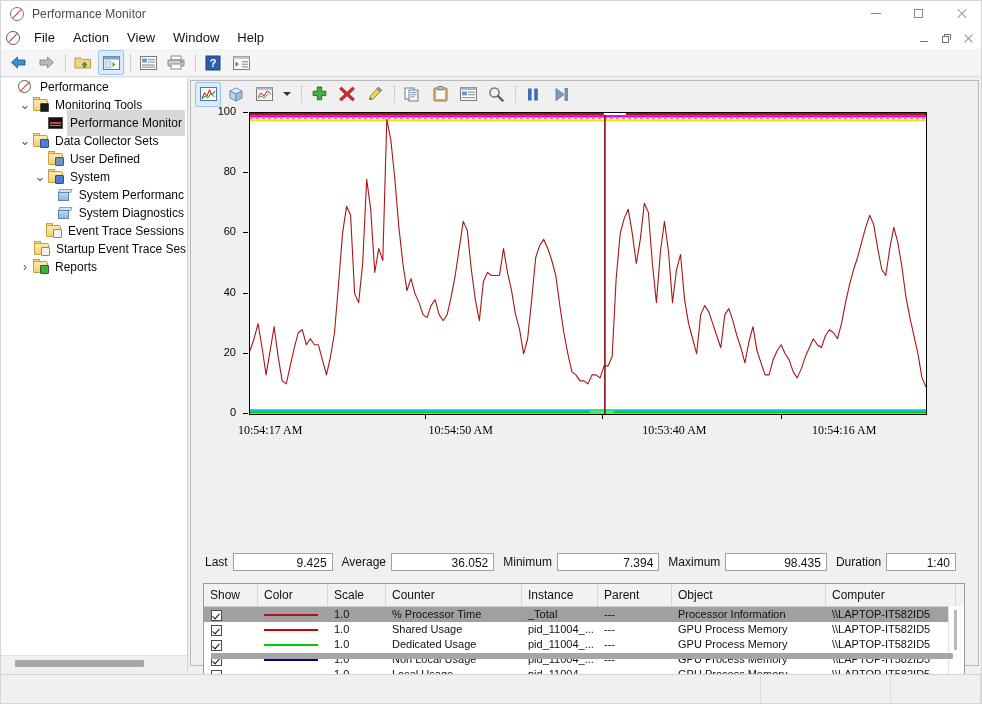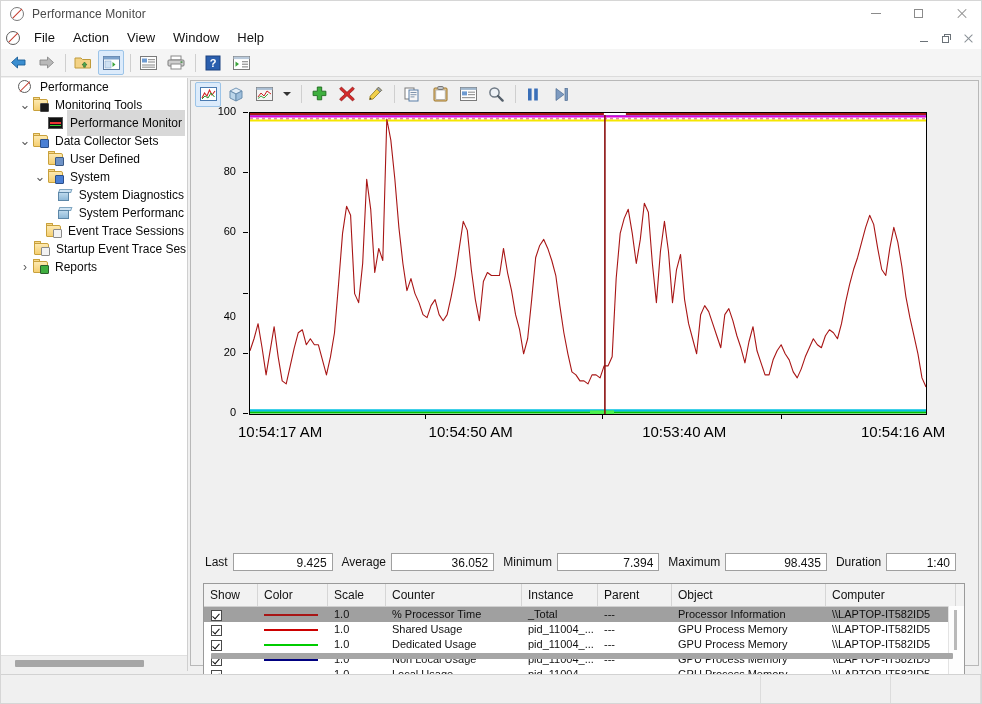--- a/index.html
+++ b/index.html
@@ -249,21 +249,21 @@
     position:absolute; left:55px; top:3px; width:678px; height:303px;
     background:#ffffff; border:1px solid #000; box-sizing:border-box;
   }
   .ytick {
     position:absolute; right:0; width:42px; text-align:right;
     font-size:11px; color:#000;
   }
   .ytickmark {
     position:absolute; left:49px; width:5px; height:1px; background:#000;
   }
-  .xlabel { position:absolute; font-size:15px; color:#000; white-space:nowrap; }
+  .xlabel { position:absolute; font-size:12px; color:#000; white-space:nowrap;font-family:Liberation Serif, serif; }
   .xtickmark { position:absolute; width:1px; height:4px; background:#000; }
 
   
   .stats {
     position:absolute; left:14px; top:470px; width:760px; height:22px;
     display:flex; align-items:center; font-size:12px;
   }
   .stat-label { margin-right:5px; color:#111; }
   .stat-box {
     height:18px; line-height:18px; background:#ffffff;
@@ -514,31 +514,31 @@
           <span class="tree-label">System</span>
         </div>
         <div class="tree-row" style="padding-left: 47px;">
           <span class="chev empty" style="font-size:12px;"></span>
           <span class="tree-icon">
             <span class="ic-cube">
               <span class="top"></span>
               <span class="body"></span>
             </span>
           </span>
-          <span class="tree-label">System Diagnostics</span>
+          <span class="tree-label">System Performanc</span>
         </div>
         <div class="tree-row" style="padding-left: 47px;">
           <span class="chev empty" style="font-size:12px;"></span>
           <span class="tree-icon">
             <span class="ic-cube">
               <span class="top"></span>
               <span class="body"></span>
             </span>
           </span>
-          <span class="tree-label">System Performanc</span>
+          <span class="tree-label">System Diagnostics</span>
         </div>
         <div class="tree-row" style="padding-left: 32px; text-align: right;">
           <span class="chev empty" style="font-size:12px;"></span>
           <span class="tree-icon">
             <span class="ic-folder">
               <span class="tab"></span>
               <span class="back"></span>
               <span class="badge clip"></span>
             </span>
           </span>
@@ -668,21 +668,21 @@
           </svg>
         </div>
       </div>
 
       <div class="chart-area">
         <div id="yticks">
             <div class="ytick" style="left: 0px; top: 297px;">0</div>
             <div class="ytickmark" style="top: 304px;"></div>
             <div class="ytick" style="left: 0px; top: 236.8px;">20</div>
             <div class="ytickmark" style="top: 243.8px;"></div>
-            <div class="ytick" style="left: 0px; top: 176.6px; margin-top: 24px;">40</div>
+            <div class="ytick" style="left: 0px; top: 176.6px;">40</div>
             <div class="ytickmark" style="top: 183.6px;"></div>
             <div class="ytick" style="left: 0px; top: 116.4px;">60</div>
             <div class="ytickmark" style="top: 123.4px;"></div>
             <div class="ytick" style="left: 0px; top: 56.2px;">80</div>
             <div class="ytickmark" style="top: 63.2px;"></div>
             <div class="ytick" style="left: 0px; top: -4px;">100</div>
             <div class="ytickmark" style="top: 3px;"></div>
           </div>
         <div class="plot">
           <svg id="plot-svg" width="676" height="301" viewBox="0 0 676 301" preserveAspectRatio="none">
@@ -696,21 +696,21 @@
               <line x1="340" y1="299.4" x2="364" y2="299.4" stroke="#4cf04c" stroke-width="4"></line>
               <path d="M0.00 237.79 L4.02 225.75 L8.05 210.70 L12.07 234.78 L16.10 261.87 L20.12 237.79 L24.14 213.71 L28.17 243.81 L32.19 267.89 L36.21 270.90 L40.24 252.84 L44.26 234.78 L48.29 219.73 L52.31 216.72 L56.33 231.77 L60.36 225.75 L64.38 231.77 L68.40 231.77 L72.43 246.82 L76.45 261.87 L80.48 243.81 L84.50 219.73 L88.52 171.57 L92.55 120.40 L96.57 93.31 L100.60 102.34 L104.62 180.60 L108.64 189.63 L112.67 150.50 L116.69 66.22 L120.71 96.32 L124.74 159.53 L128.76 135.45 L132.79 147.49 L136.81 6.02 L140.83 27.09 L144.86 66.22 L148.88 114.38 L152.90 150.50 L156.93 177.59 L160.95 165.55 L164.98 180.60 L169.00 189.63 L173.02 201.67 L177.05 204.68 L181.07 192.64 L185.10 186.62 L189.12 201.67 L193.14 207.69 L197.17 201.67 L201.19 183.61 L205.21 162.54 L209.24 135.45 L213.26 108.36 L217.29 117.39 L221.31 156.52 L225.33 186.62 L229.36 207.69 L233.38 168.56 L237.40 159.53 L241.43 162.54 L245.45 162.54 L249.48 162.54 L253.50 135.45 L257.52 159.53 L261.55 177.59 L265.57 201.67 L269.60 216.72 L273.62 240.80 L277.64 225.75 L281.67 186.62 L285.69 144.48 L289.71 132.44 L293.74 126.42 L297.76 135.45 L301.79 147.49 L305.81 162.54 L309.83 192.64 L313.86 219.73 L317.88 240.80 L321.90 258.86 L325.93 261.87 L329.95 267.89 L333.98 267.89 L338.00 270.90 L342.02 261.87 L346.05 261.87 L350.07 264.88 L354.10 252.84 L358.12 252.84 L362.14 243.81 L366.17 165.55 L370.19 120.40 L374.21 105.35 L378.24 96.32 L382.26 120.40 L386.29 150.50 L390.31 126.42 L394.33 90.30 L398.36 99.33 L402.38 150.50 L406.40 189.63 L410.43 138.46 L414.45 108.36 L418.48 138.46 L422.50 189.63 L426.52 156.52 L430.55 141.47 L434.57 186.62 L438.60 210.70 L442.62 225.75 L446.64 240.80 L450.67 201.67 L454.69 192.64 L458.71 198.66 L462.74 210.70 L466.76 222.74 L470.79 234.78 L474.81 201.67 L478.83 195.65 L482.86 207.69 L486.88 222.74 L490.90 234.78 L494.93 249.83 L498.95 228.76 L502.98 213.71 L507.00 237.79 L511.02 249.83 L515.05 261.87 L519.07 261.87 L523.10 246.82 L527.12 237.79 L531.14 231.77 L535.17 240.80 L539.19 246.82 L543.21 258.86 L547.24 264.88 L551.26 255.85 L555.29 243.81 L559.31 234.78 L563.33 225.75 L567.36 231.77 L571.38 234.78 L575.40 222.74 L579.43 216.72 L583.45 219.73 L587.48 225.75 L591.50 210.70 L595.52 189.63 L599.55 171.57 L603.57 156.52 L607.60 144.48 L611.62 129.43 L615.64 114.38 L619.67 102.34 L623.69 111.37 L627.71 135.45 L631.74 156.52 L635.76 162.54 L639.79 135.45 L643.81 114.38 L647.83 129.43 L651.86 153.51 L655.88 183.61 L659.90 204.68 L663.93 222.74 L667.95 240.80 L671.98 264.88 L676.00 273.91 " fill="none" stroke="#a81616" stroke-width="1.1" stroke-linejoin="round"></path>
               <line x1="354.90000000000003" y1="0" x2="354.90000000000003" y2="301" stroke="#8a0f0f" stroke-width="1.6"></line>
               <rect x="353.90000000000003" y="0" width="22" height="2" fill="#ffffff"></rect>
             </svg>
         </div>
         <div id="xlabels">
             <div class="xlabel" style="top: 314px; left: 44px;">10:54:17 AM</div>
             <div class="xlabel" style="top: 314px; left: 234.57px;">10:54:50 AM</div>
             <div class="xlabel" style="top: 314px; left: 448.14px;">10:53:40 AM</div>
-            <div class="xlabel" style="top: 314px; left: 667px;">10:54:16 AM</div>
+            <div class="xlabel" style="top: 314px; left: 618px;">10:54:16 AM</div>
             <div class="xtickmark" style="left: 231.28px; top: 306px;"></div>
             <div class="xtickmark" style="left: 407.56px; top: 306px;"></div>
             <div class="xtickmark" style="left: 587.23px; top: 306px;"></div>
           </div>
       </div>
 
       <div class="stats">
         <span class="stat-label">Last</span>
         <span class="stat-box" style="width:118px">9.425</span>
         <span class="stat-label">Average</span>

